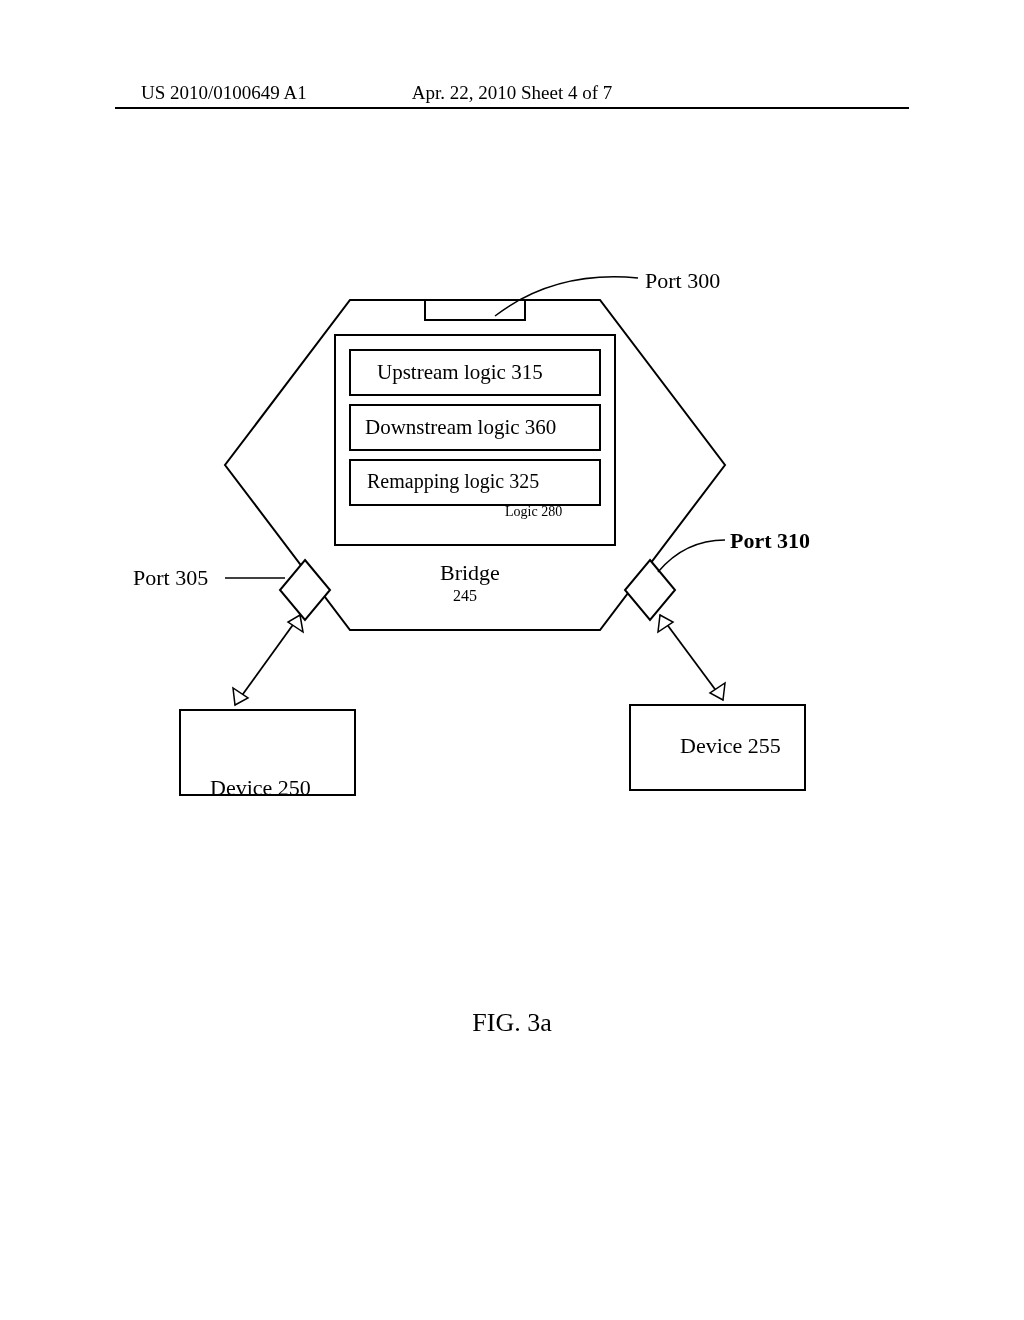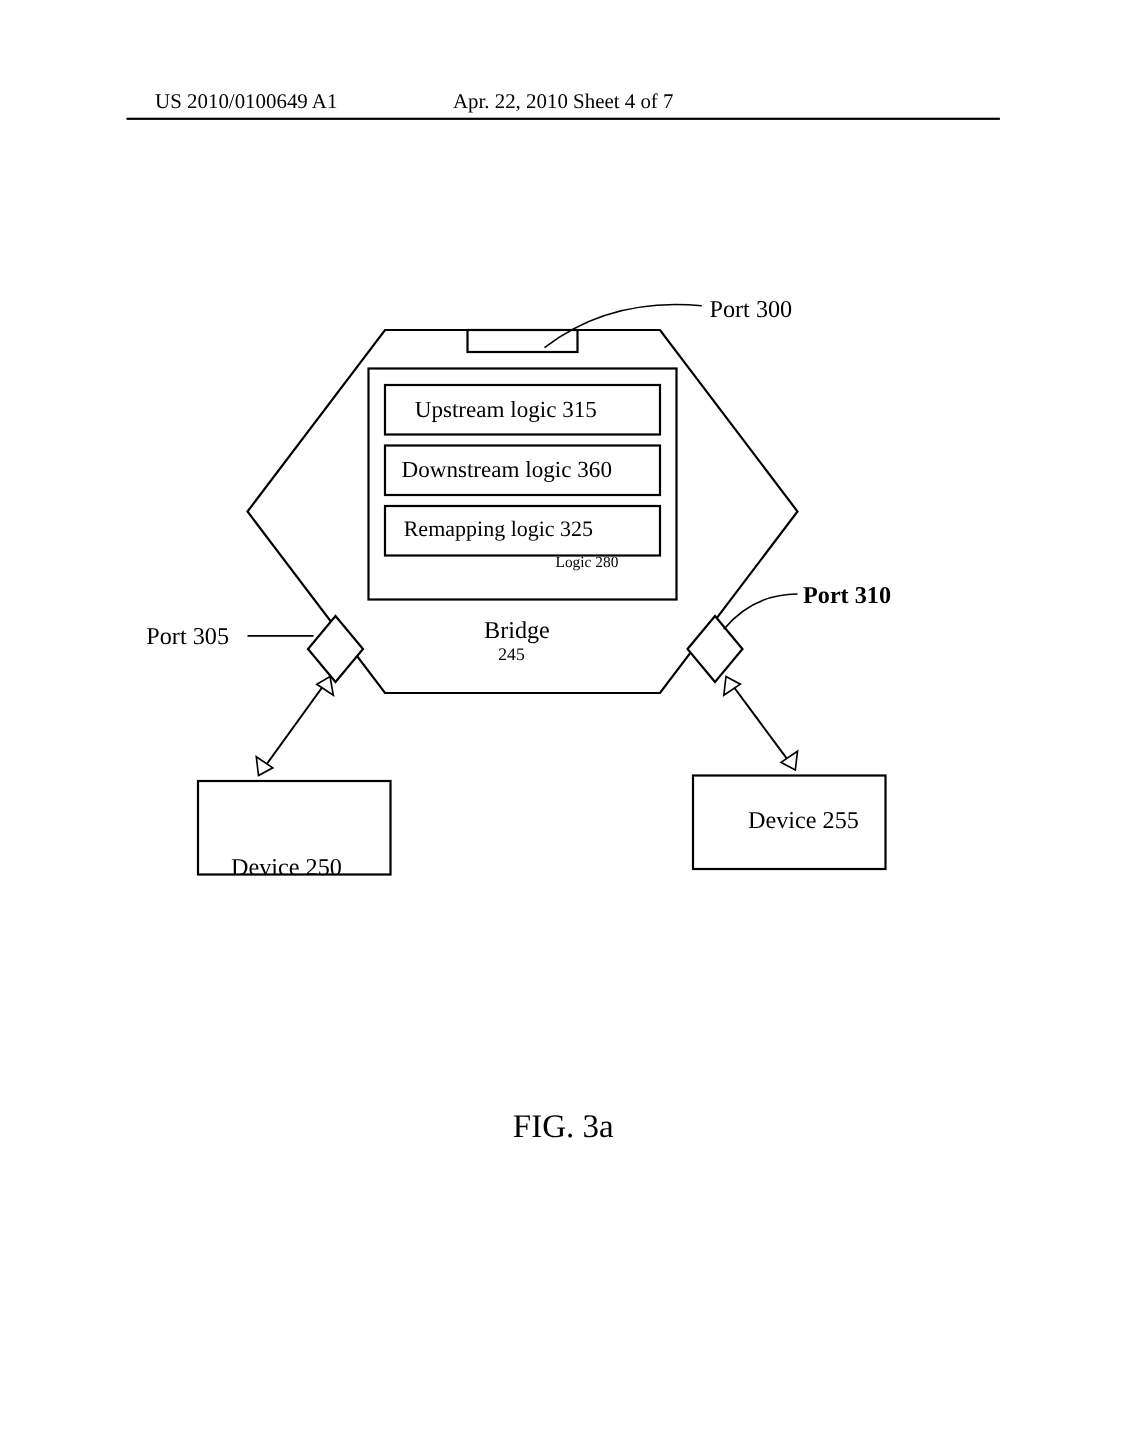--- a/index.html
+++ b/index.html
@@ -49,21 +49,21 @@
       top: 260px;
       left: 155px;
       width: 720px;
       height: 560px;
     }
     .figure-label {
       position: absolute;
       top: 1008px;
       left: 50%;
       transform: translateX(-50%);
-      font-size: 30px;
+      font-size: 26px;
     }
   </style>
 </head>
 <body>
 
 <div class="header">
   <span class="header-center">Apr. 22, 2010  Sheet 4 of 7</span>
   <span class="header-right">US 2010/0100649 A1</span>
 </div>
 <div class="header-line"></div>

